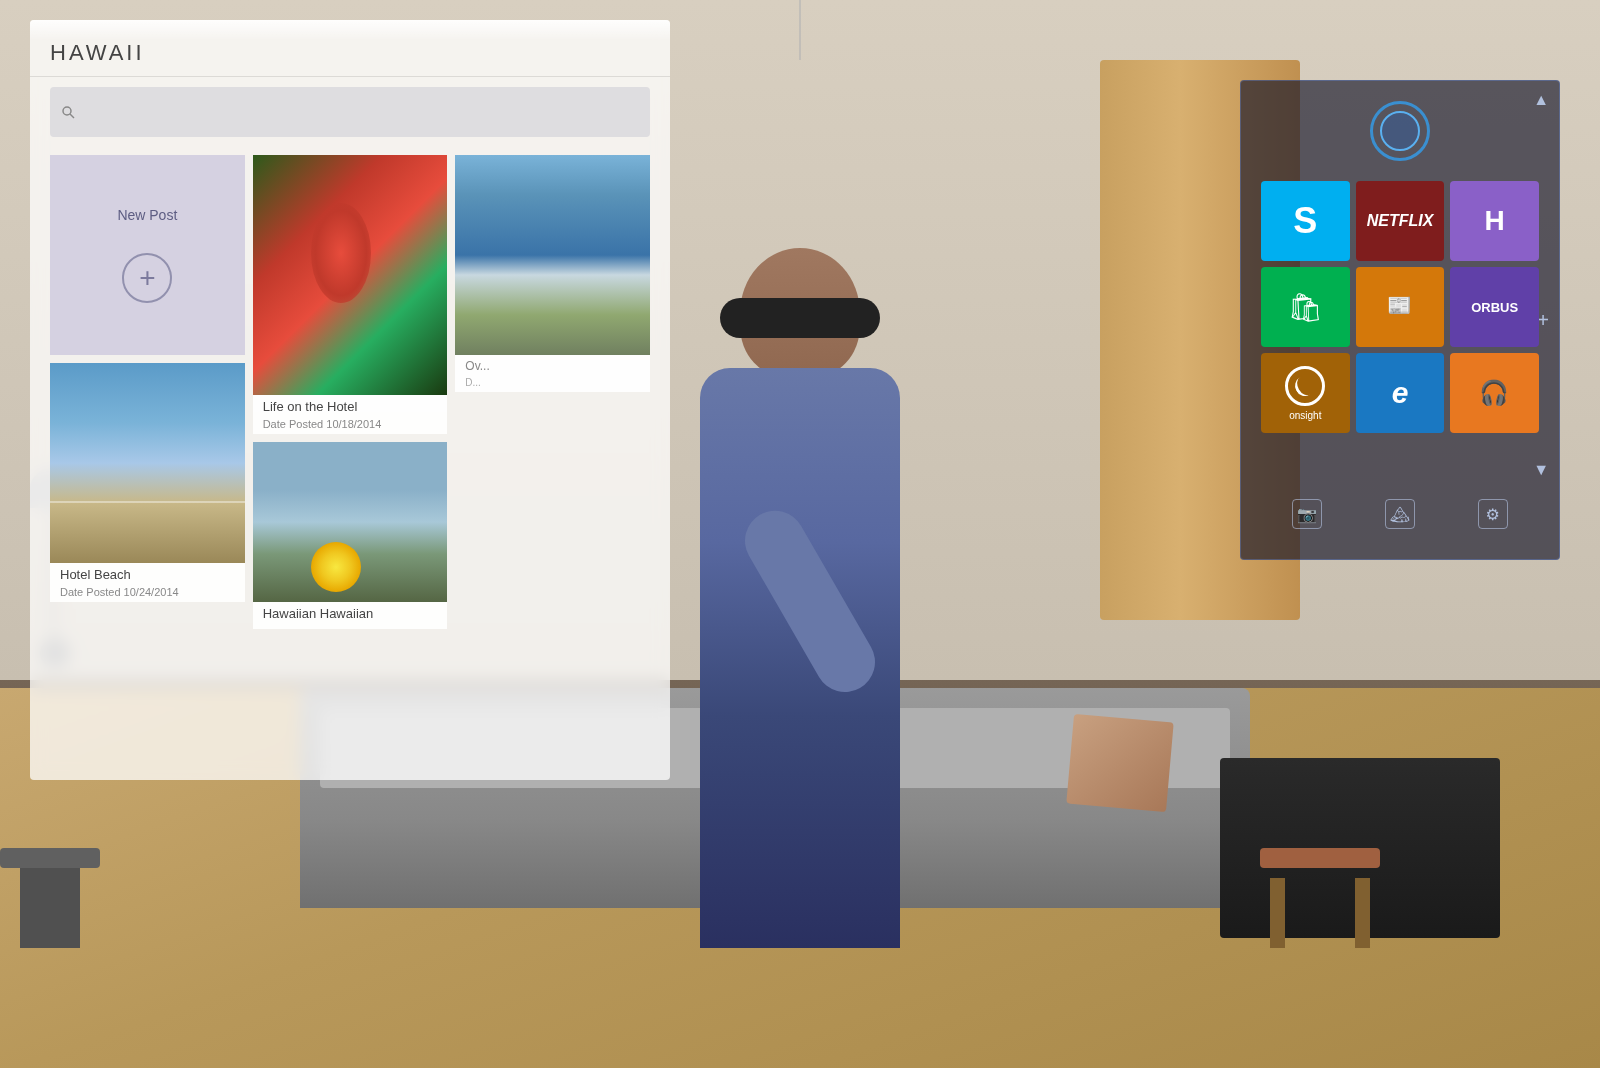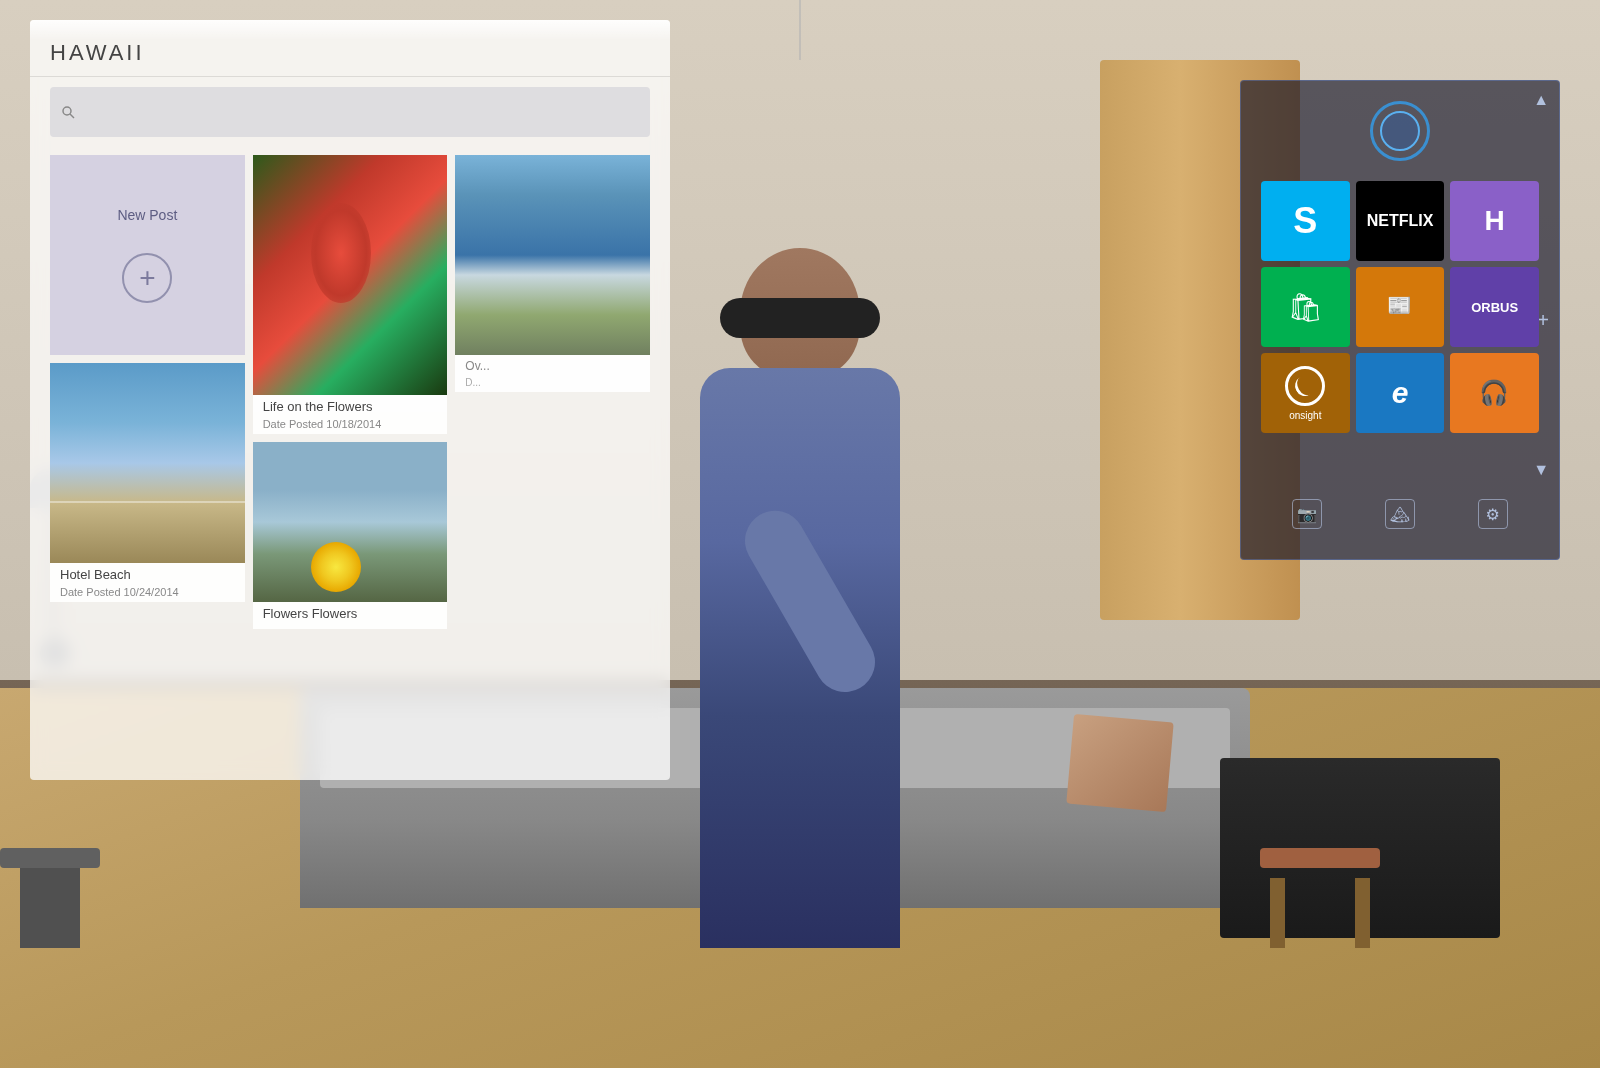--- a/index.html
+++ b/index.html
@@ -392,21 +392,21 @@
       align-items: center;
       justify-content: center;
       font-size: 11px;
       color: white;
       font-weight: 500;
       overflow: hidden;
       position: relative;
     }
 
     .tile-skype { background: #00aff0; }
-    .tile-netflix { background: #000000; }
+    .tile-netflix { background: #7f1d1d; font-style: italic; }
     .tile-holo { background: #8a60c8; }
     .tile-store { background: #00b050; }
     .tile-news { background: #d4780a; }
     .tile-orbus { background: #6040a8; }
     .tile-onsight { background: #a16207; }
     .tile-ie { background: #1a78c2; }
     .tile-music { background: #e87820; }
 
     .tile-label {
       font-size: 10px;
@@ -639,29 +639,29 @@
           <div class="post-date">Date Posted 10/24/2014</div>
         </div>
       </div>
     </div>
 
     <div style="flex: 1; display: flex; flex-direction: column; gap: 8px;">
 
       <div class="post-card">
         <div class="img-flower"></div>
         <div class="post-info">
-          <div class="post-title">Life on the Flowers</div>
+          <div class="post-title">Life on the Hotel</div>
           <div class="post-date">Date Posted 10/18/2014</div>
         </div>
       </div>
 
       <div class="post-card">
         <div class="img-hawaiian"></div>
         <div class="post-info">
-          <div class="post-title">Flowers Flowers</div>
+          <div class="post-title">Hawaiian Hawaiian</div>
         </div>
       </div>
     </div>
 
     <div style="flex: 1; display: flex; flex-direction: column; gap: 8px;">
 
       <div class="post-card">
         <div class="img-ocean"></div>
         <div class="post-info">
           <div class="post-title" style="font-size:12px; color:#888;">Ov...</div>

